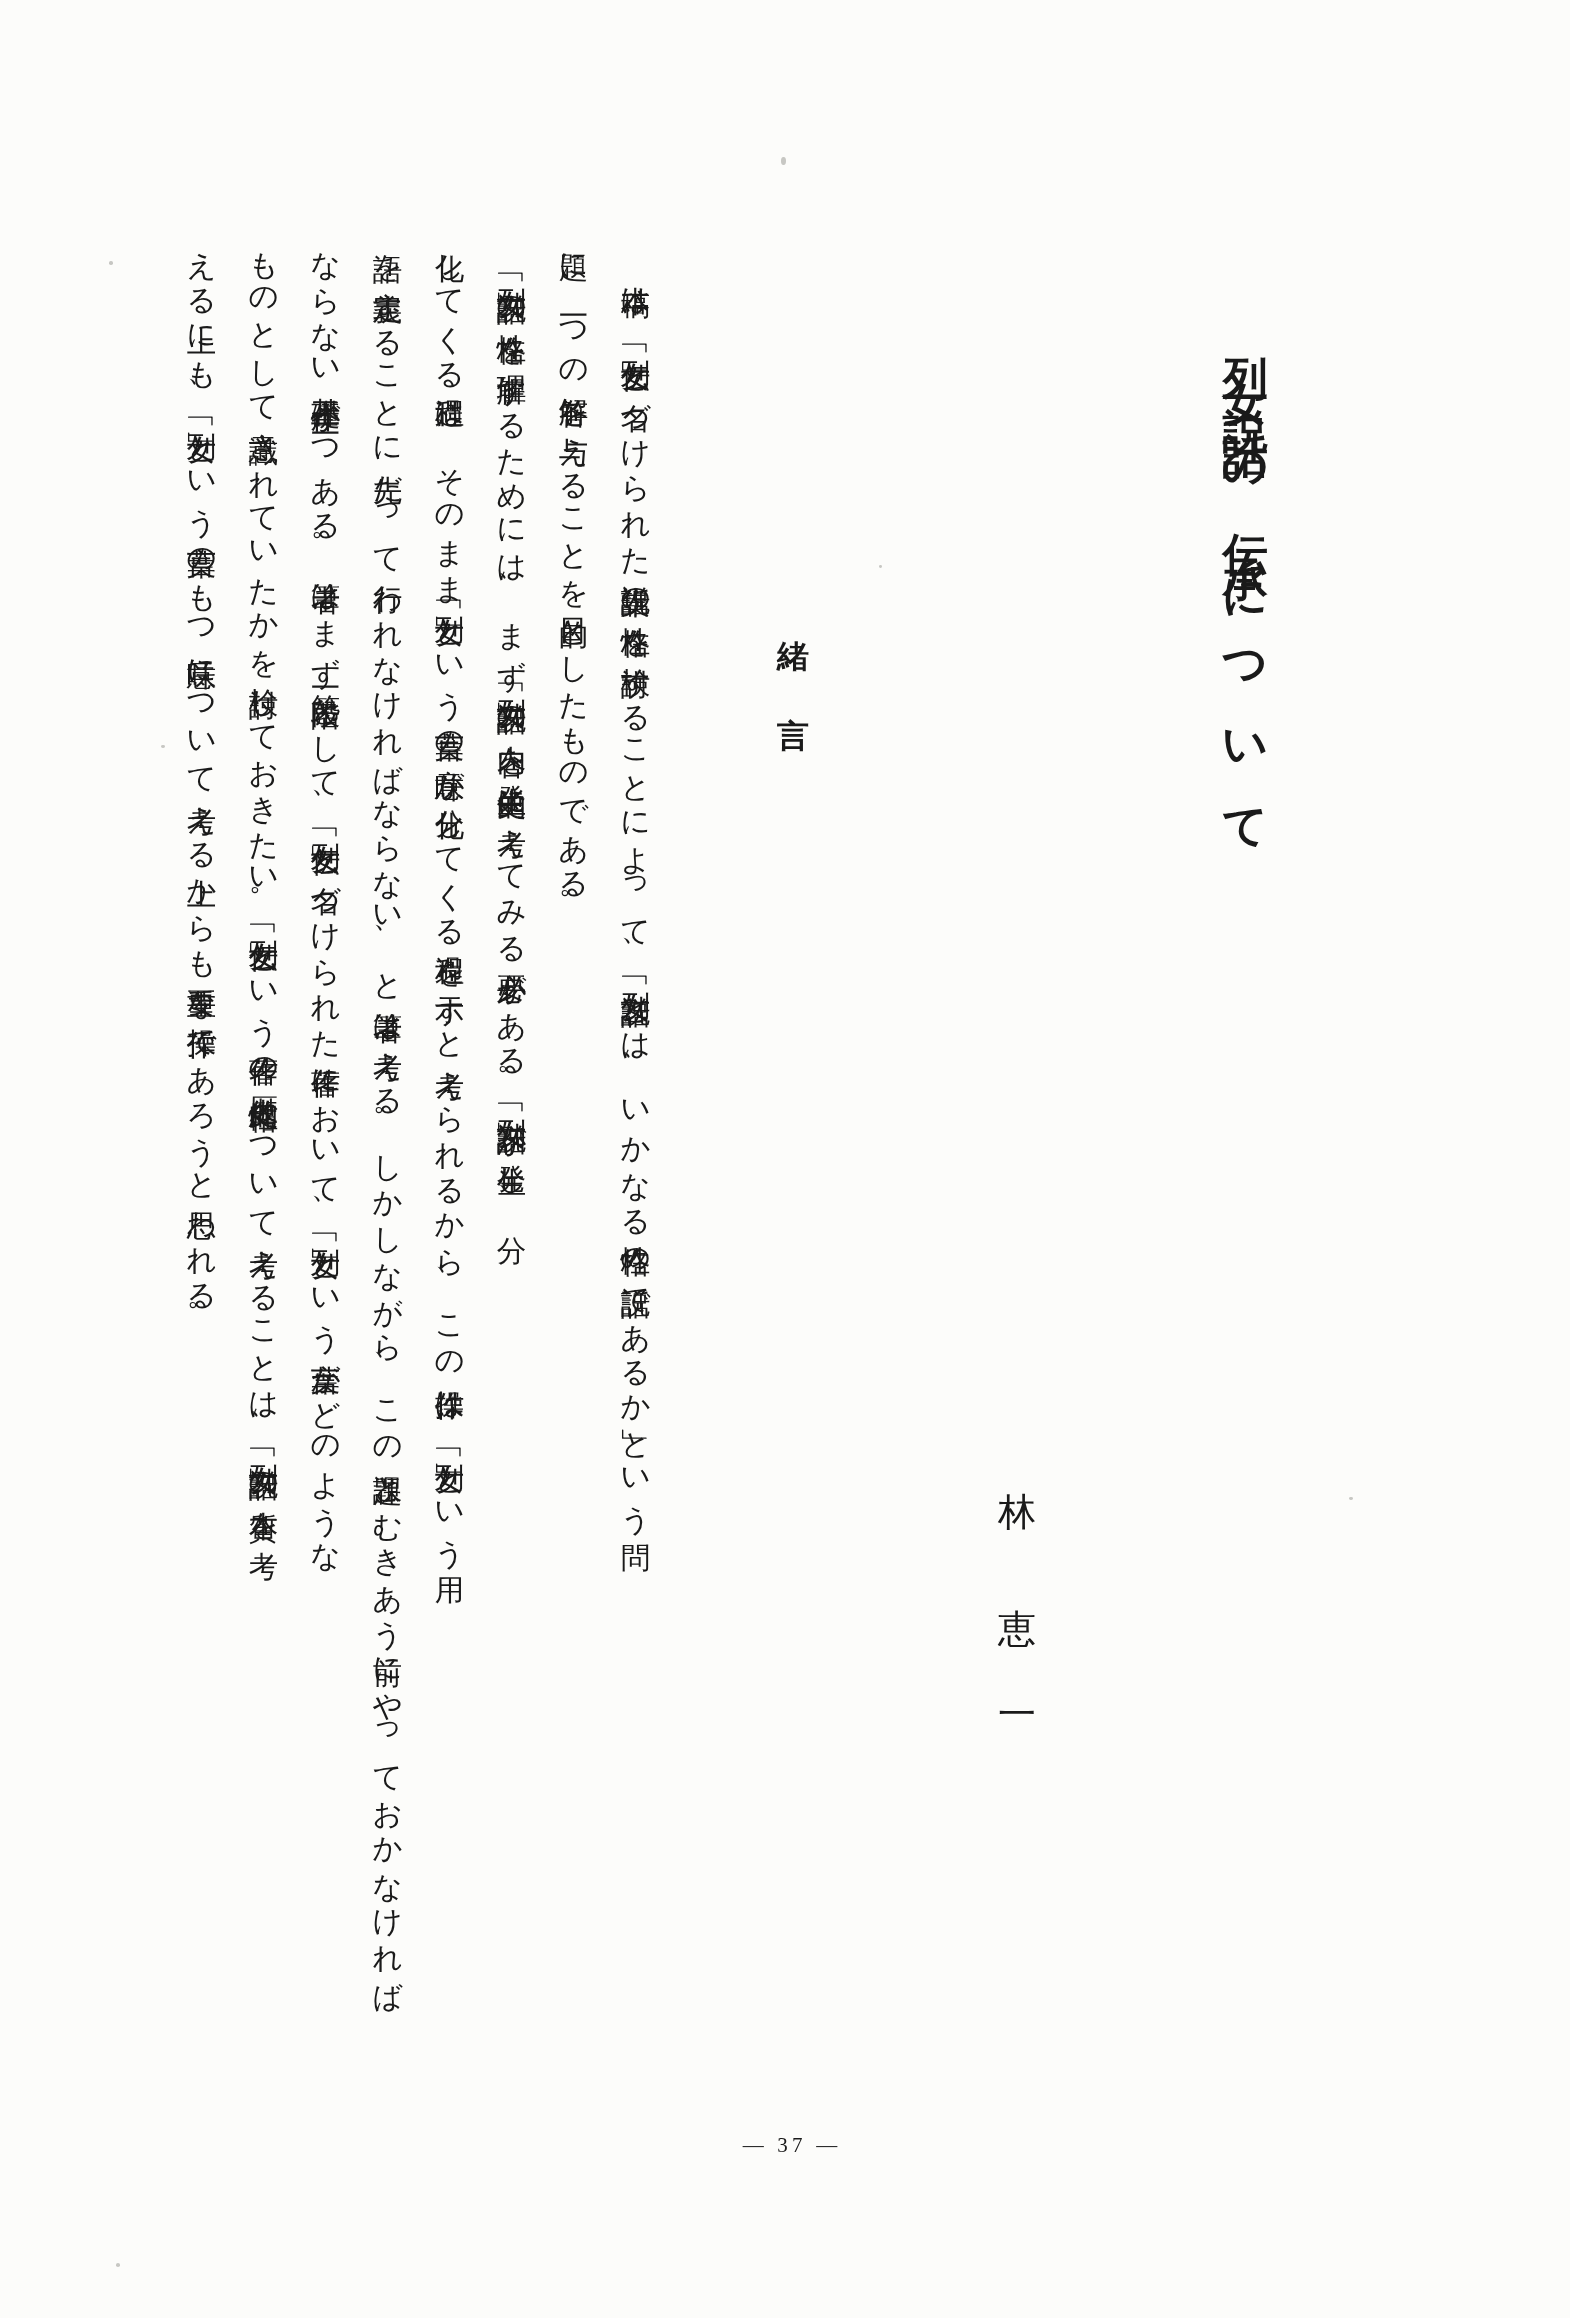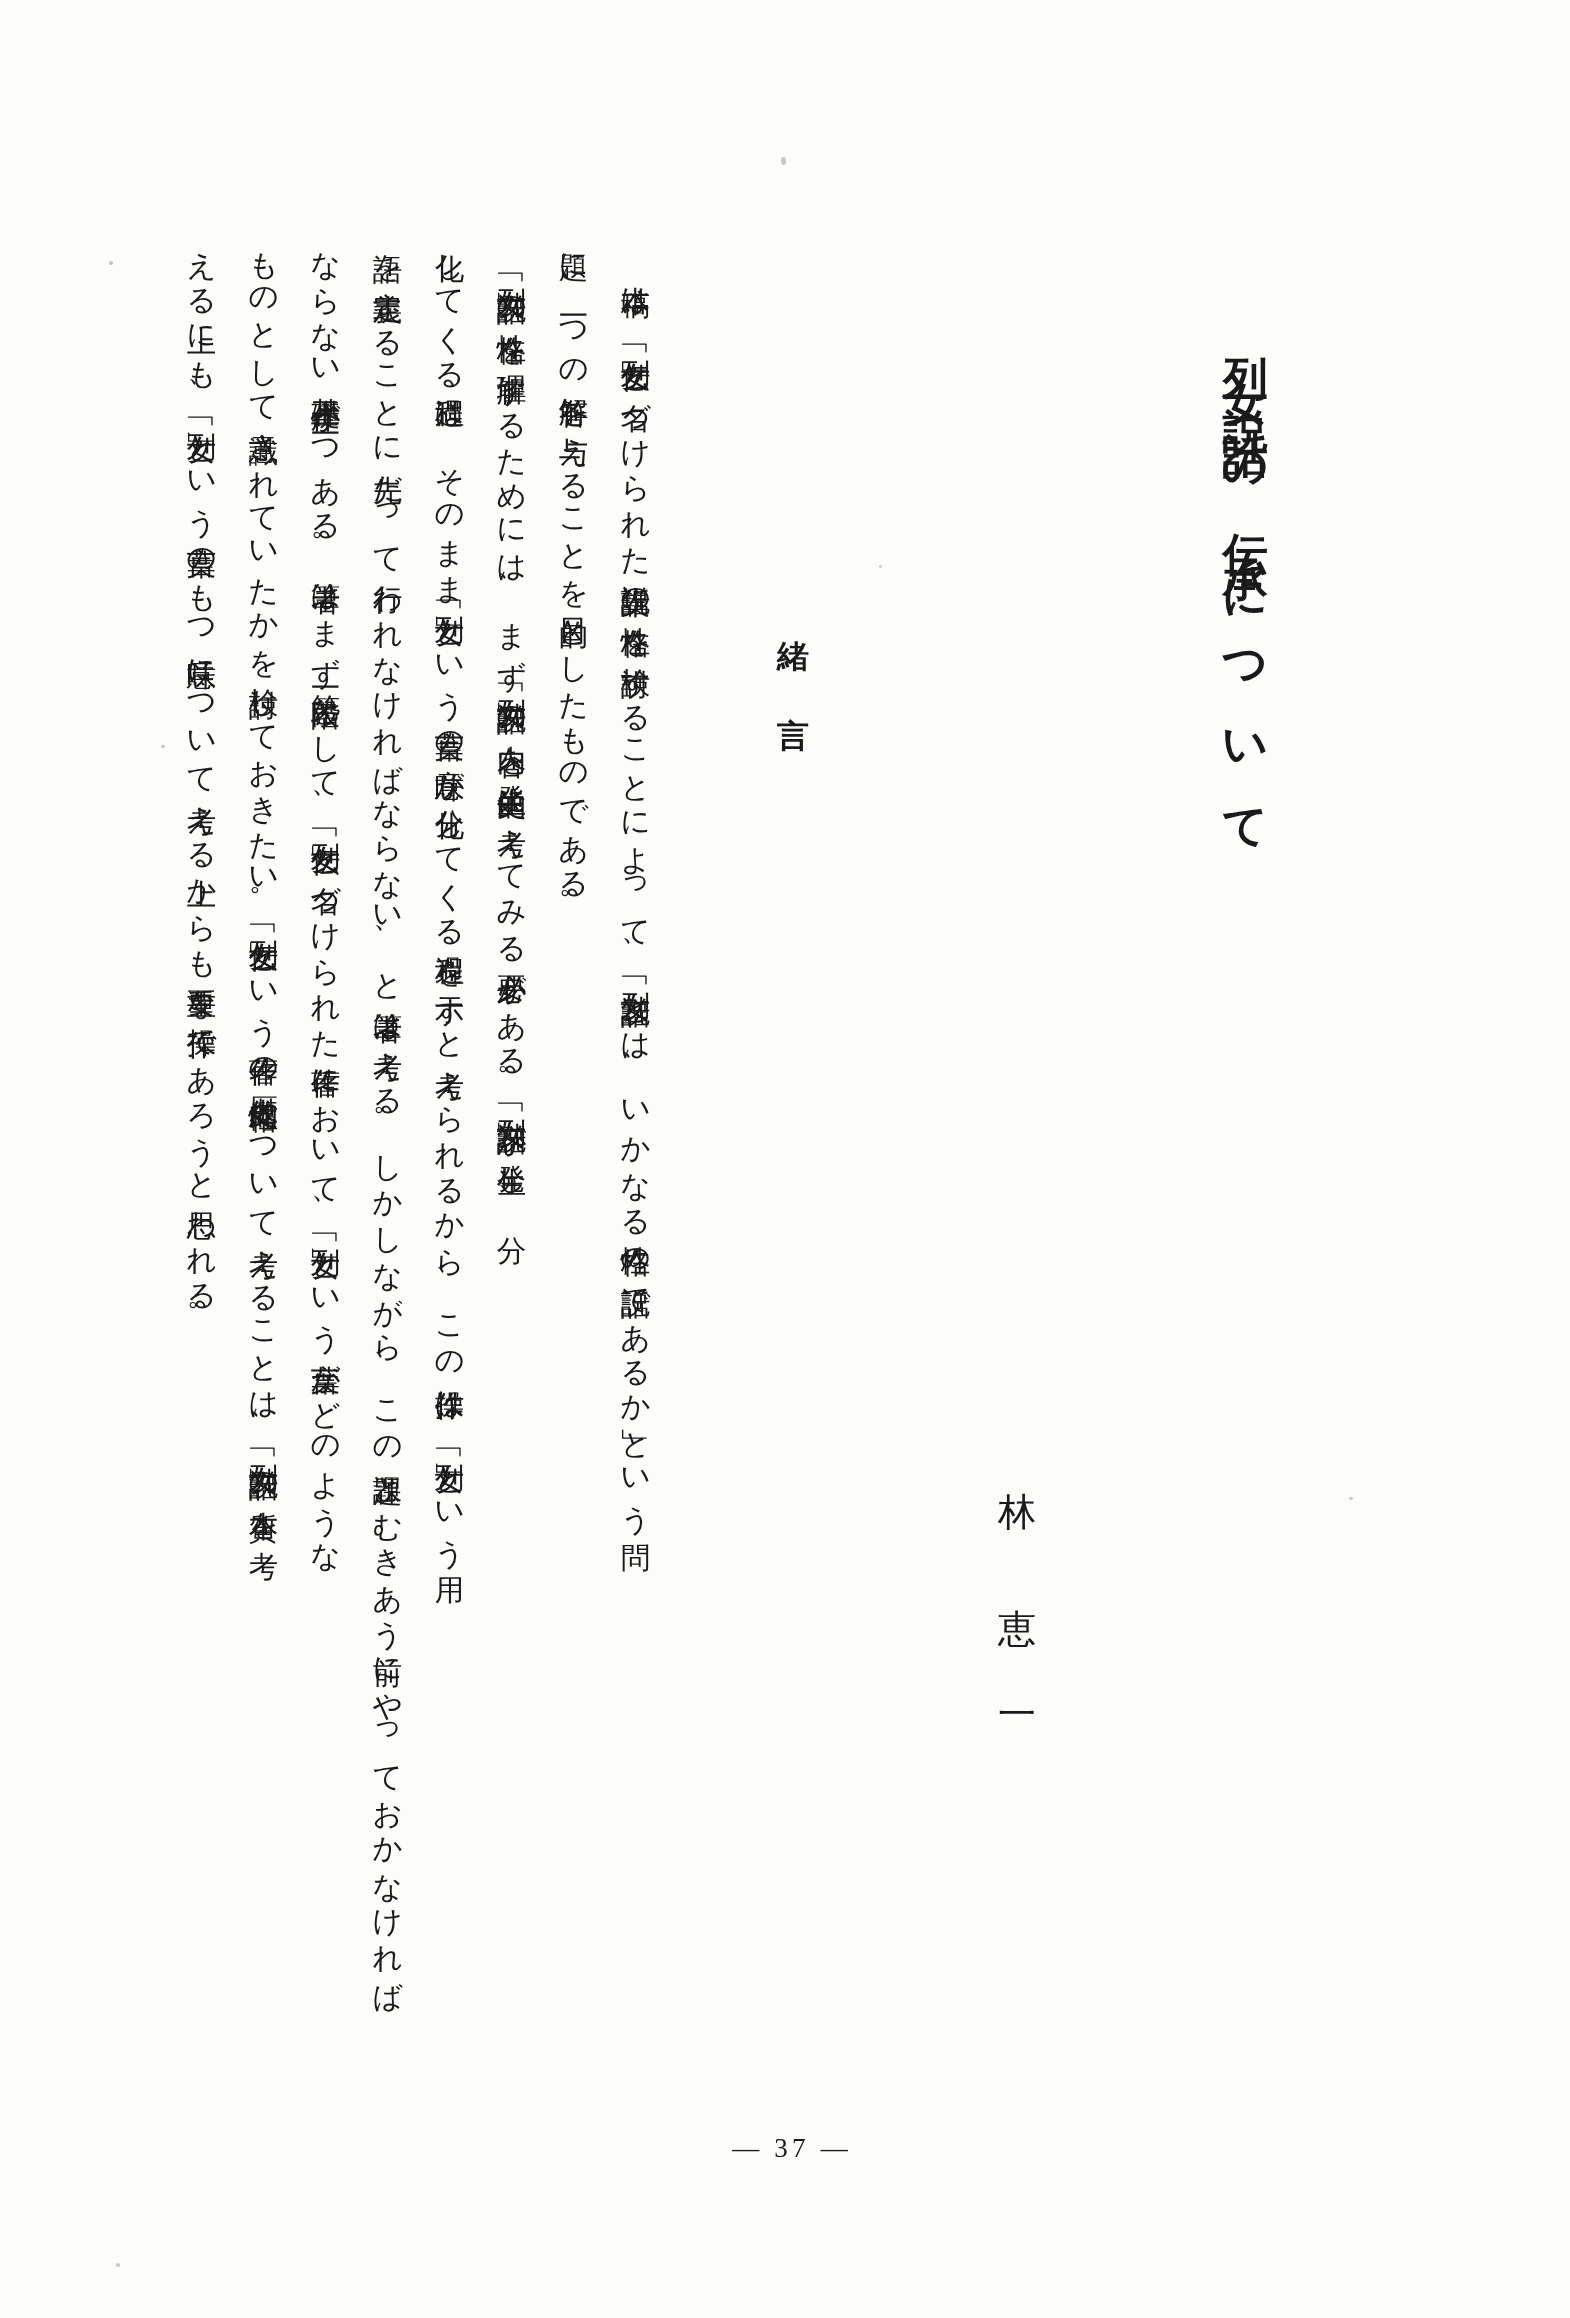--- a/index.html
+++ b/index.html
@@ -61,21 +61,21 @@
   }
   .tcol.indent {
     text-indent: 32px;
   }
   .page-number {
     position: absolute;
     top: 2133px;
     left: 694px;
     width: 196px;
     text-align: center;
-    font-size: 27px;
+    font-size: 21px;
     letter-spacing: 4.2px;
   }
   .speck {
     position: absolute;
     background: #9a9a96;
     border-radius: 50%;
     opacity: 0.55;
   }
   .speck.s1 { top: 157px;  left: 781px; width: 4.9px;  height: 8.4px; }
   .speck.s2 { top: 261px;  left: 109px;  width: 3.5px;  height: 3.5px;  }

